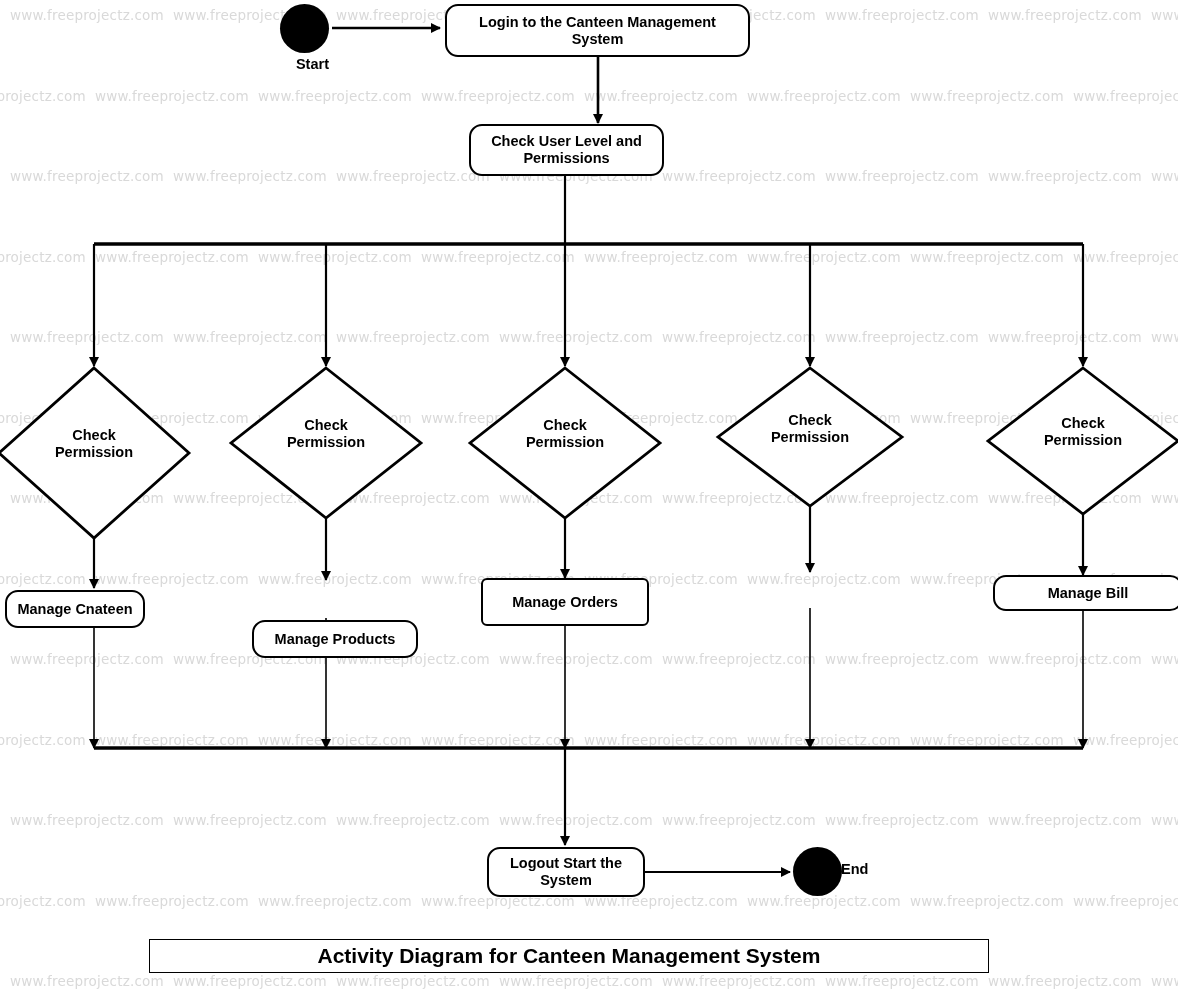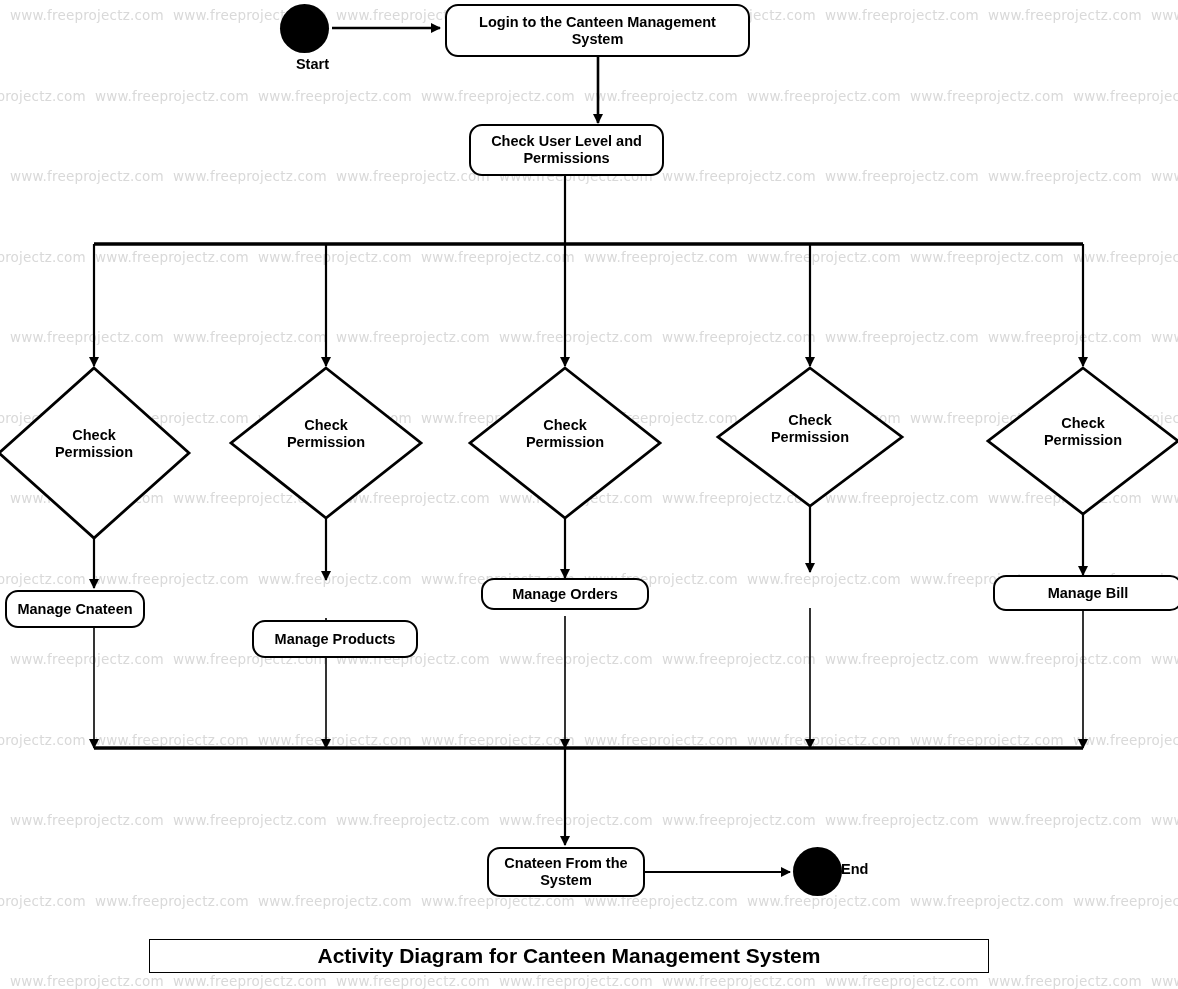--- a/index.html
+++ b/index.html
@@ -113,24 +113,24 @@
   </div>
   <div class="diamond-text" style="left:740px;top:412px;width:140px;">
     <span>Check<br>Permission</span>
   </div>
   <div class="diamond-text" style="left:1013px;top:415px;width:140px;">
     <span>Check<br>Permission</span>
   </div>
 
   <div class="node activity" style="left:5px;top:590px;width:140px;height:38px;">Manage Cnateen</div>
   <div class="node activity" style="left:252px;top:580px;width:166px;height:38px;margin-top:40px;">Manage Products</div>
-  <div class="node activity" style="left:481px;top:578px;width:168px;height:32px;">Manage Orders</div>
+  <div class="node activity" style="left:481px;top:578px;width:168px;height:48px;border-radius:6px;">Manage Orders</div>
   <div class="node activity" style="left:993px;top:575px;width:190px;height:36px;">Manage Bill</div>
 
-  <div class="node activity" style="left:487px;top:847px;width:158px;height:50px;padding:0 8px;">Cnateen From the System</div>
+  <div class="node activity" style="left:487px;top:847px;width:158px;height:50px;padding:0 8px;">Logout Start the System</div>
 
   <div class="node final" style="left:793px;top:847px;width:49px;height:49px;"></div>
   <div class="node-label" style="left:841px;top:861px;">End</div>
 
   <div id="title-bar" style="left:149px;top:939px;width:840px;height:34px;">
     <span id="title-text">Activity Diagram for Canteen Management System</span>
   </div>
 
 </div>
 

